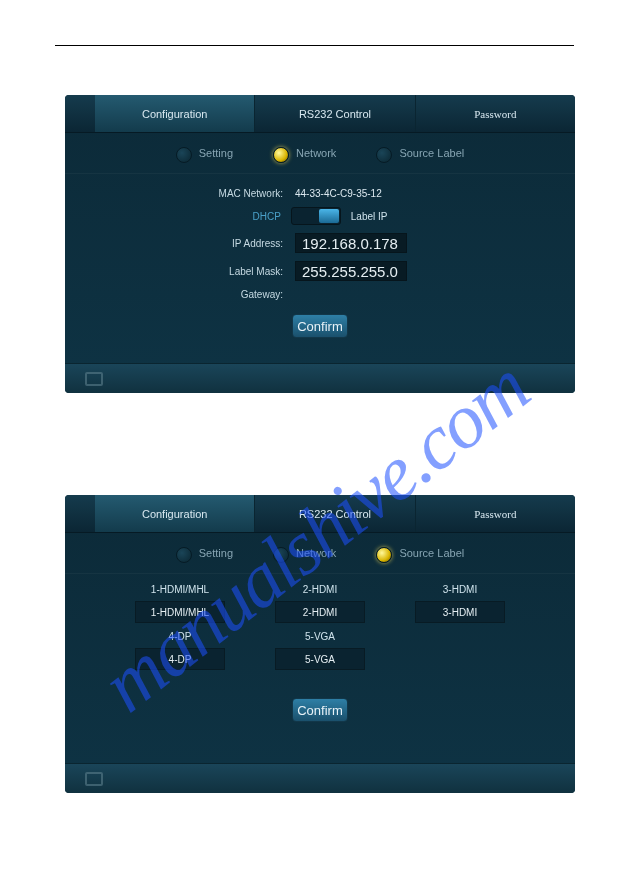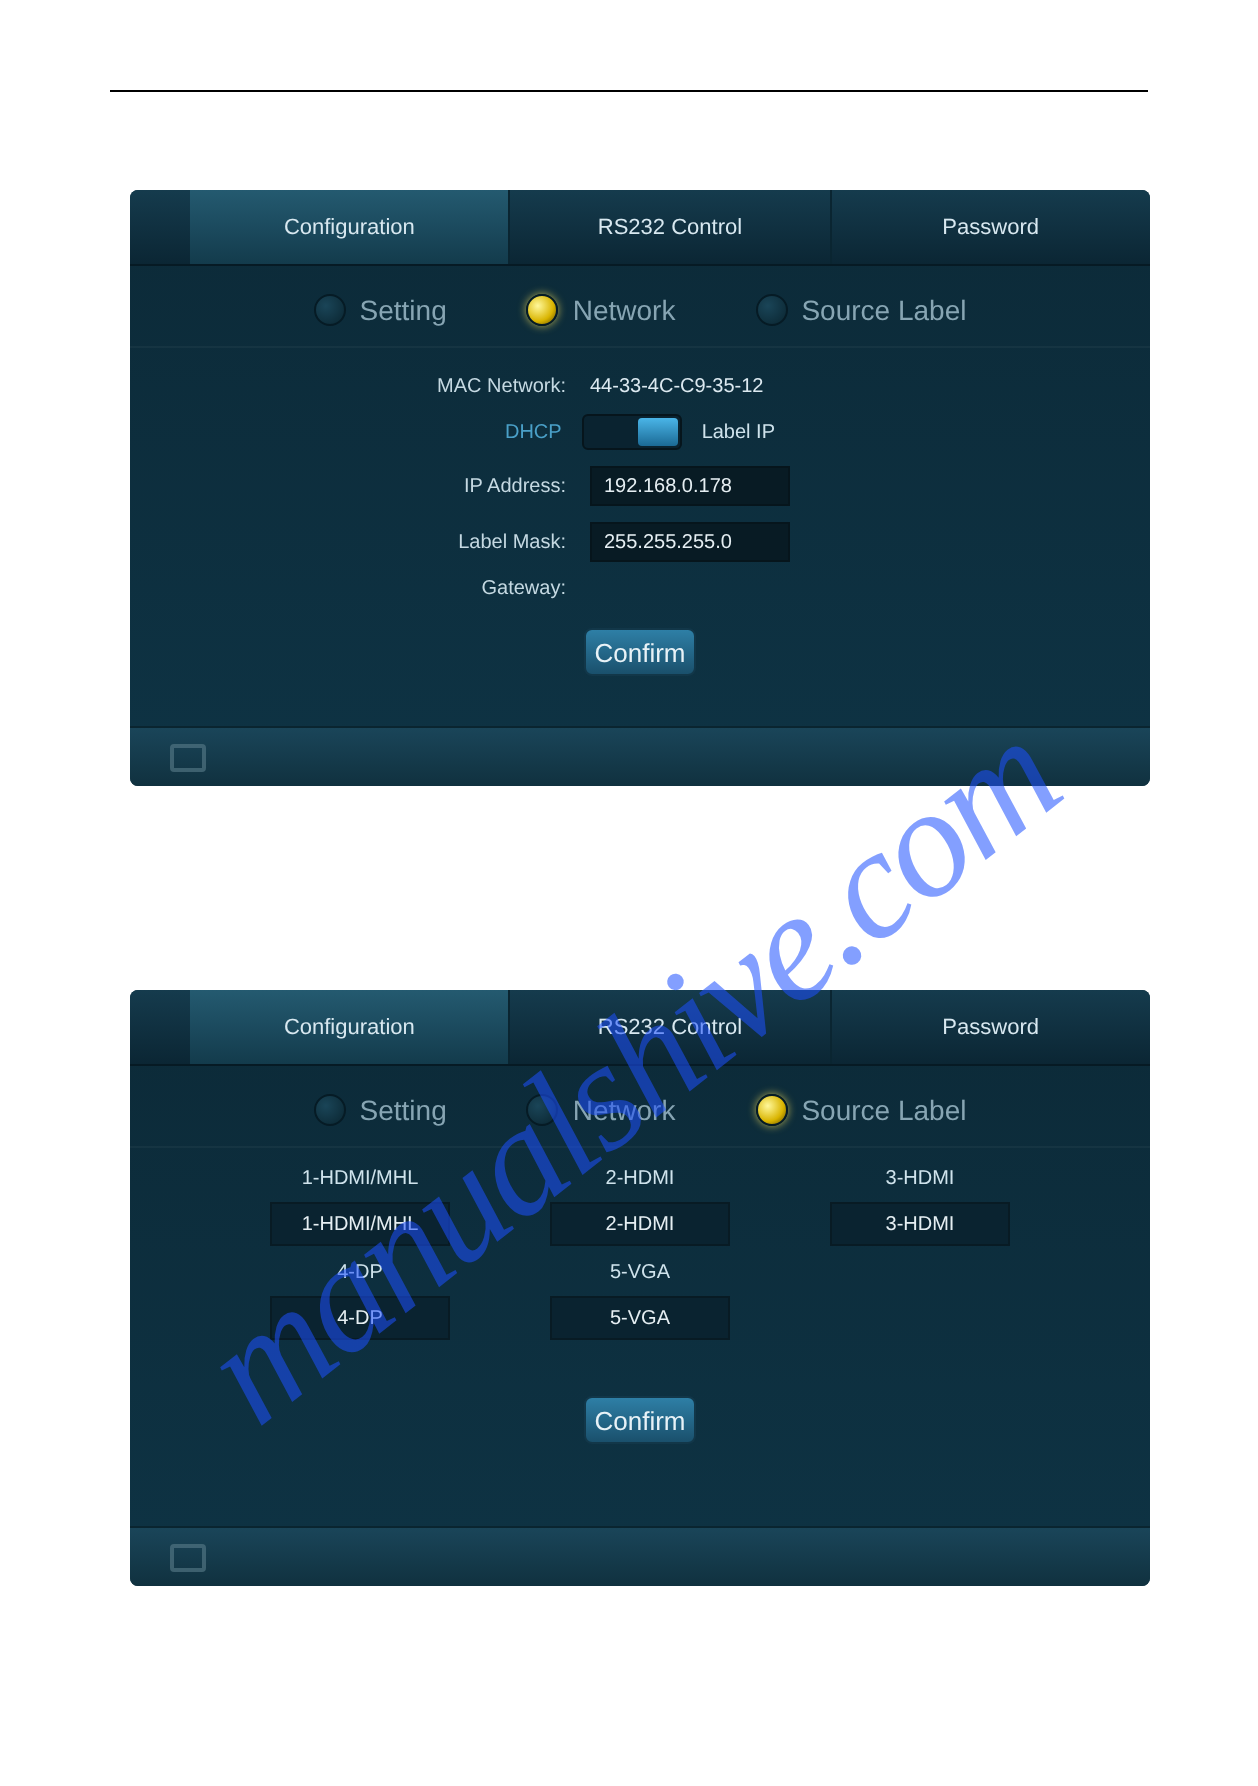--- a/index.html
+++ b/index.html
@@ -41,37 +41,37 @@
   .tab {
     flex: 1;
     display: flex;
     align-items: center;
     justify-content: center;
     font-size: 11px;
     color: #d8e8f0;
     border-right: 1px solid #0a2531;
     cursor: pointer;
   }
-  .tab:last-child { border-right: none; }
+  .tab:last-child { border-right: none; font-family: Liberation Serif, serif; }
   .tab.active {
     background: linear-gradient(180deg, #245a70 0%, #133b4c 100%);
   }
 
   .subtabs {
     display: flex;
     justify-content: center;
     gap: 40px;
     padding: 14px 0 10px 0;
     border-bottom: 1px solid rgba(255,255,255,0.04);
   }
   .subtab {
     display: flex;
-    align-items: flex-end;
+    align-items: flex-start;
     gap: 7px;
-    font-size: 14px;
+    font-size: 11px;
     color: #87a5b3;
     cursor: pointer;
   }
   .dot {
     width: 16px; height: 16px;
     border-radius: 50%;
     background: radial-gradient(circle at 35% 35%, #1a4558, #0a2530);
     border: 1px solid #061b25;
   }
   .dot.on {
@@ -90,26 +90,26 @@
     text-align: right;
     padding-right: 12px;
     font-size: 10px;
     color: #c5d9e2;
   }
   .row .val {
     font-size: 10px;
     color: #dce9f0;
   }
   .row .inputbox {
-    width: 100px;
+    width: 112px;
     height: 20px;
     background: #081b24;
     border: 1px solid #06151c;
     color: #e5eef2;
-    font-size: 10px;
+    font-size: 15px;
     padding: 0 6px;
     display: flex;
     align-items: center;
   }
   .toggle-row {
     display: flex;
     align-items: center;
     justify-content: center;
     gap: 10px;
     margin: 6px 0 4px 0;

